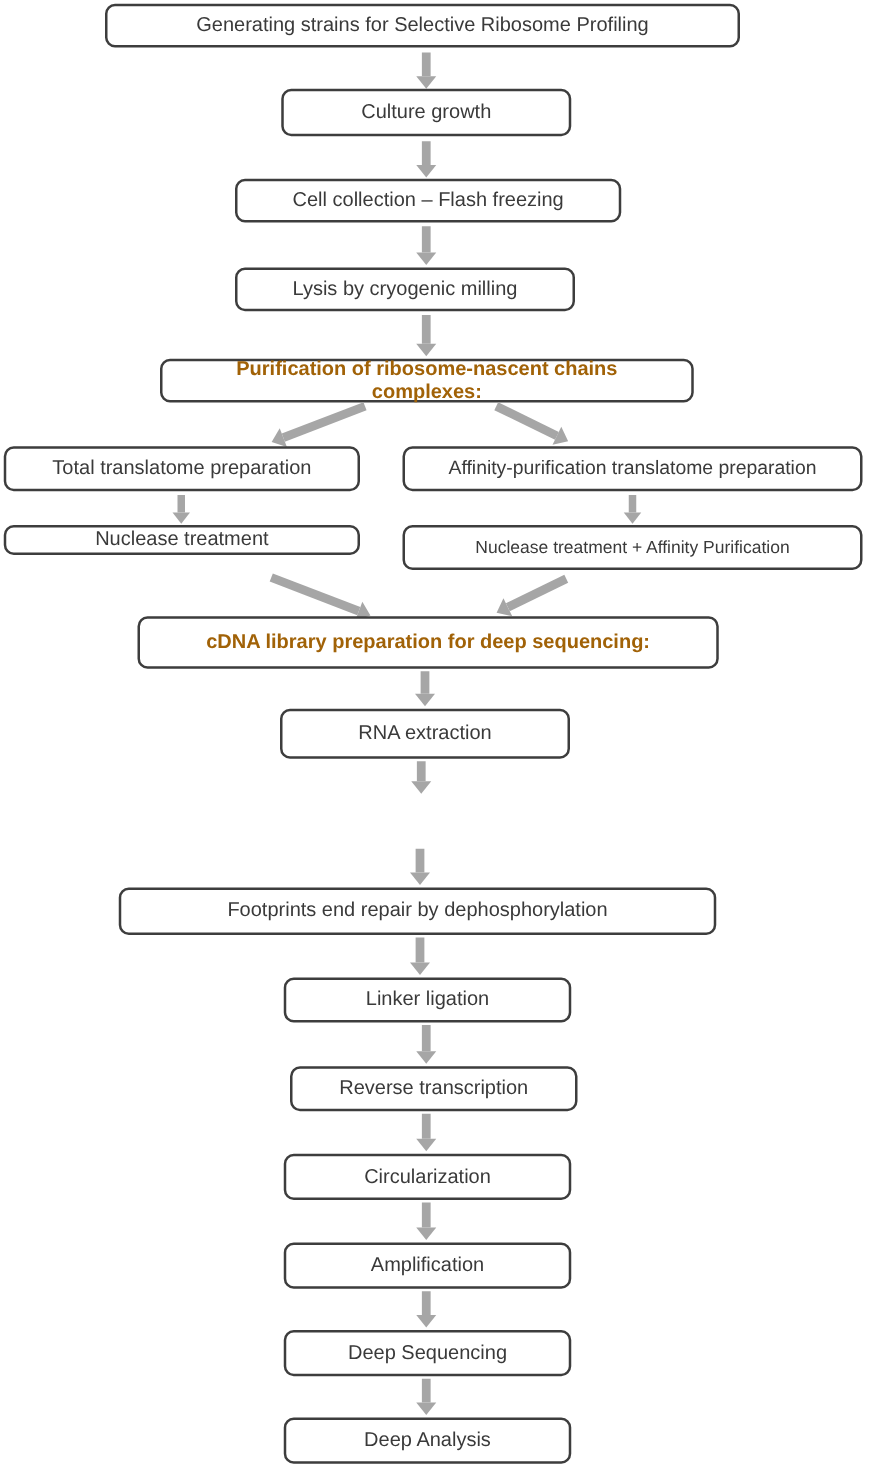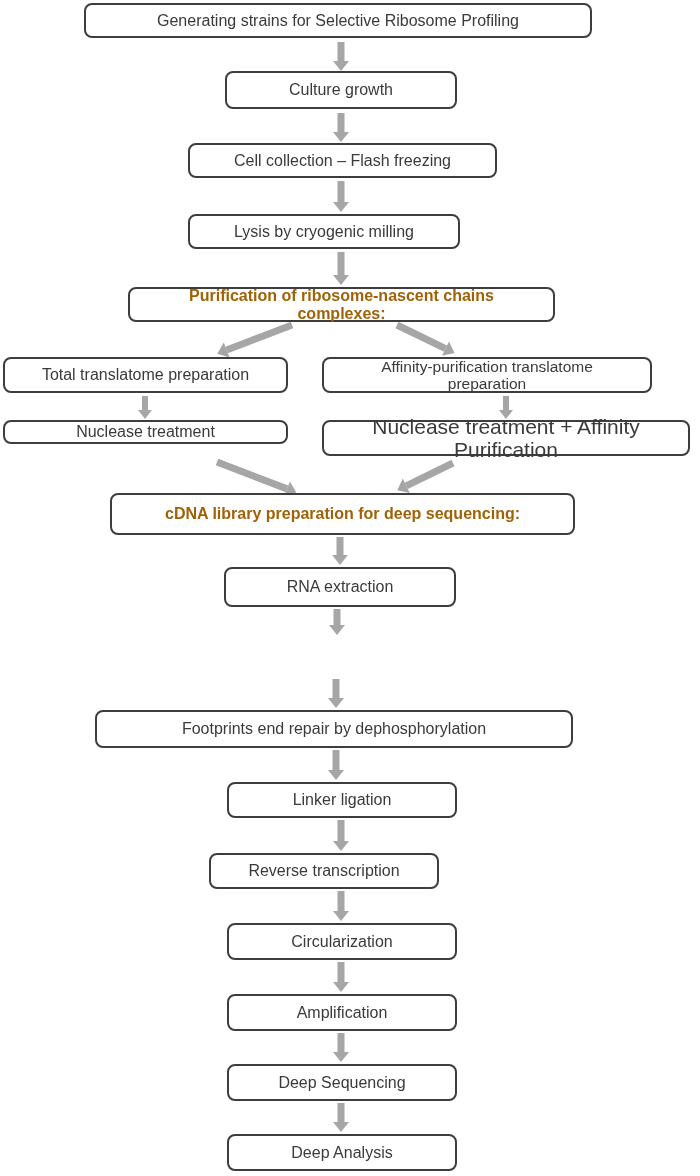--- a/index.html
+++ b/index.html
@@ -63,33 +63,33 @@
   <div class="arrow" style="left:292px;top:317px;width:80px;transform:rotate(159deg);">
       <span class="stem"></span>
       <span class="head"></span>
     </div>
   <div class="arrow" style="left:397px;top:317px;width:64px;transform:rotate(26deg);">
       <span class="stem"></span>
       <span class="head"></span>
     </div>
 
   <div class="node" style="left:3px;top:357px;width:285px;height:36px;">Total translatome preparation</div>
-  <div class="node" style="left:322px;top:357px;width:330px;height:36px;font-size:15.5px;">Affinity-purification translatome preparation</div>
+  <div class="node" style="left:322px;top:357px;width:368px;height:36px;font-size:15.5px;">Affinity-purification translatome preparation</div>
 
   <div class="arrow small" style="left:145px;top:388px;width:23px;transform:rotate(90deg);">
       <span class="stem"></span>
       <span class="head"></span>
     </div>
   <div class="arrow small" style="left:506px;top:388px;width:23px;transform:rotate(90deg);">
       <span class="stem"></span>
       <span class="head"></span>
     </div>
 
   <div class="node" style="left:3px;top:420px;width:285px;height:24px;">Nuclease treatment</div>
-  <div class="node" style="left:322px;top:420px;width:368px;height:36px;font-size:21px;">Nuclease treatment + Affinity Purification</div>
+  <div class="node" style="left:322px;top:420px;width:368px;height:36px;font-size:14px;">Nuclease treatment + Affinity Purification</div>
 
   <div class="arrow" style="left:217px;top:454px;width:85px;transform:rotate(21deg);">
       <span class="stem"></span>
       <span class="head"></span>
     </div>
   <div class="arrow" style="left:453px;top:455px;width:62px;transform:rotate(154deg);">
       <span class="stem"></span>
       <span class="head"></span>
     </div>
 
@@ -120,21 +120,21 @@
       <span class="head"></span>
     </div>
 
   <div class="node" style="left:227px;top:782px;width:230px;height:36px;">Linker ligation</div>
 
   <div class="arrow" style="left:341px;top:812px;width:31px;transform:rotate(90deg);">
       <span class="stem"></span>
       <span class="head"></span>
     </div>
 
-  <div class="node" style="left:209px;top:853px;width:230px;height:36px;">Reverse transcription</div>
+  <div class="node" style="left:232px;top:853px;width:230px;height:36px;">Reverse transcription</div>
 
   <div class="arrow" style="left:341px;top:883px;width:30px;transform:rotate(90deg);">
       <span class="stem"></span>
       <span class="head"></span>
     </div>
 
   <div class="node" style="left:227px;top:923px;width:230px;height:37px;">Circularization</div>
 
   <div class="arrow" style="left:341px;top:954px;width:30px;transform:rotate(90deg);">
       <span class="stem"></span>

